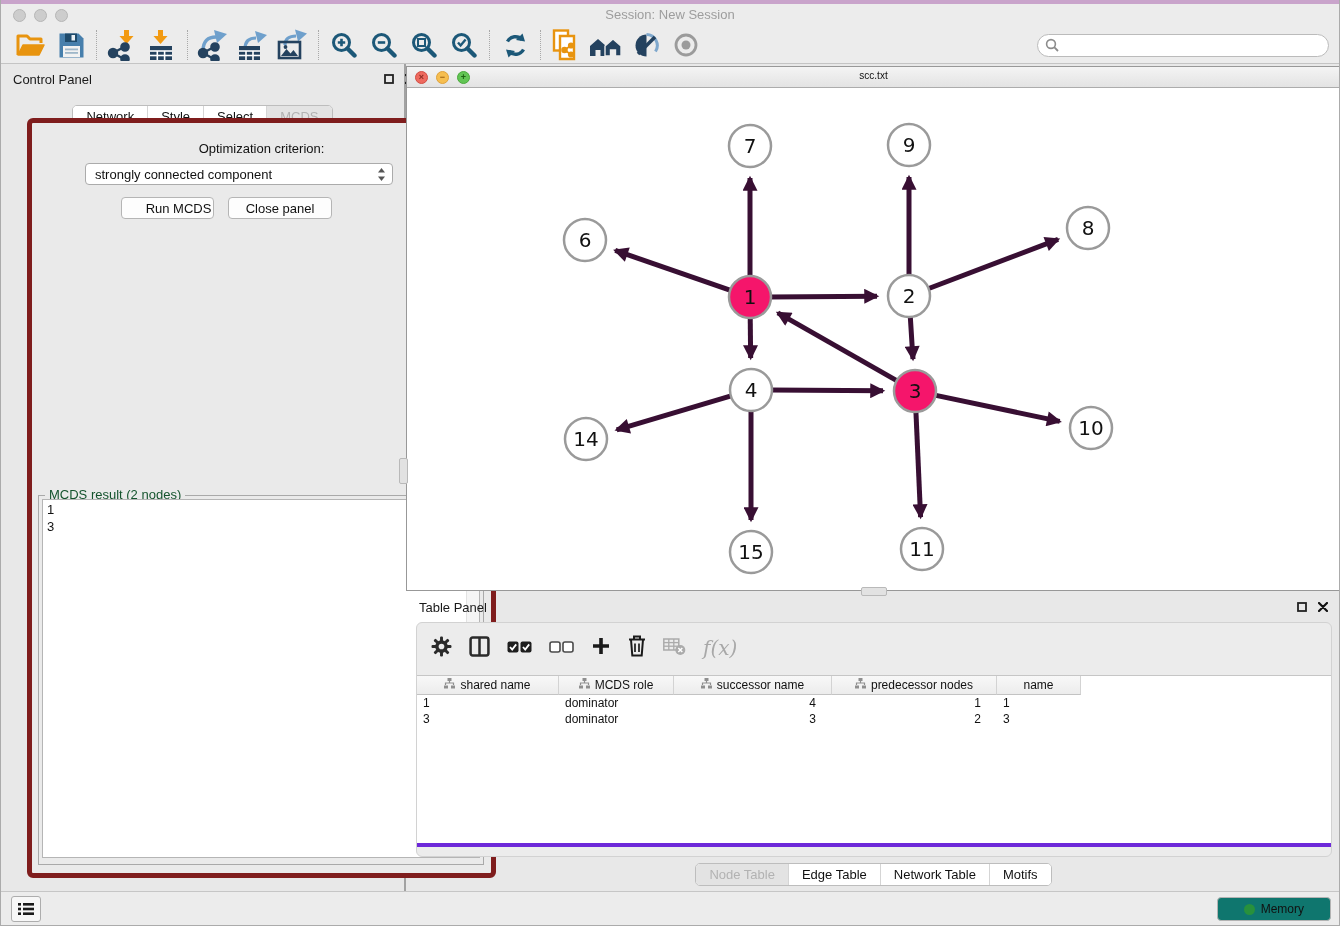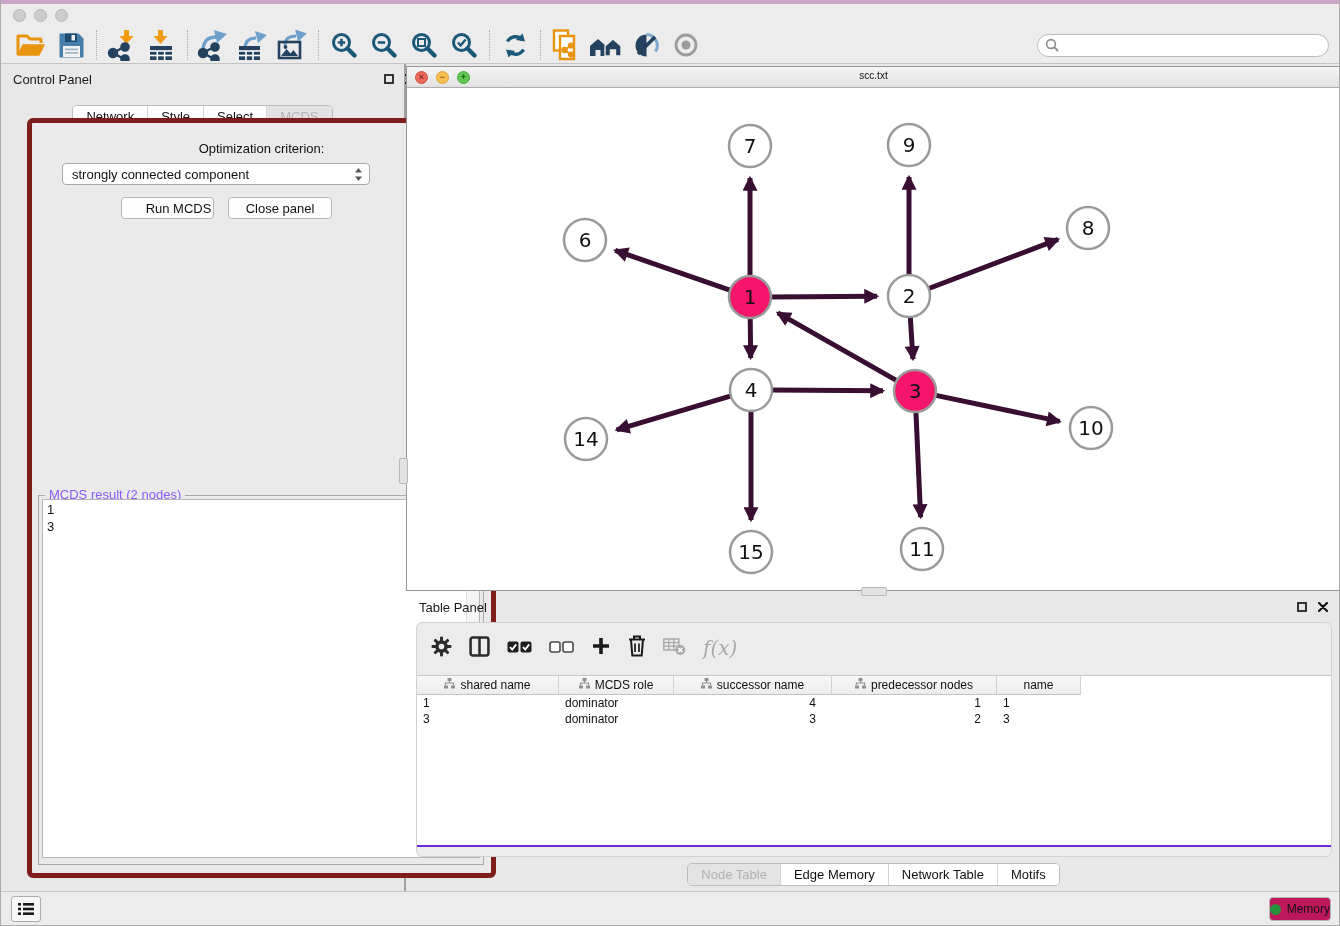--- a/index.html
+++ b/index.html
@@ -33,27 +33,27 @@
   .panel-title { font-size:13px; color:#1A1A1A; }
   .panel-hicons { margin-left:auto; display:flex; gap:11px; align-items:center; }
   .seg { display:flex; border:1px solid #BDBDBD; border-radius:5px; overflow:hidden; background:#fff; }
   .seg-tab { padding:3px 13px; font-size:13px; color:#111; background:#fff; border-left:1px solid #D5D5D5; white-space:nowrap; }
   .seg-tab:first-child { border-left:none; }
   .seg-tab.active { background:#E3E3E3; color:#B2B2B2; }
   .cp-tabs-row { position:absolute; left:0; top:96px; width:403px; display:flex; justify-content:center;margin-top:9px; }
   .cp-body { position:absolute; left:6px; top:118px; width:469px; height:760px; background:#EAEAEA;
              border:5px solid #7f1d1d; border-radius:6px;margin-left:20px; }
   .opt-label { position:absolute; left:0; top:18px; width:100%; text-align:center; font-size:13px; color:#111; }
-  .criterion { position:absolute; left:30px; top:40px; width:308px; height:22px; background:#fff; border:1px solid #ABABAB;
+  .criterion { position:absolute; left:53px; top:40px; width:308px; height:22px; background:#fff; border:1px solid #ABABAB;
                border-radius:4px; display:flex; align-items:center; padding:0 6px 0 9px; font-size:13px; color:#111; }
   .criterion .chev { margin-left:auto; }
   .btn { position:absolute; height:22px; background:#FDFDFD; border:1px solid #B5B5B5; border-radius:4px;
          font-size:13px; color:#111; display:flex; align-items:center; justify-content:center; }
   .result-fieldset { position:absolute; left:6px; right:7px; top:372px; bottom:8px; border:1px solid #A9A9A9; }
-  .result-legend { position:absolute; left:6px; top:-9px; background:#EAEAEA; padding:0 4px; font-size:13px; color:#8b5cf6; }
+  .result-legend { position:absolute; left:6px; top:-9px; background:#EAEAEA; padding:0 4px; font-size:13px; color:#14532d; }
   .result-textarea { position:absolute; left:3px; right:3px; top:3px; bottom:6px; background:#fff; border:1px solid #B5B5B5;
                      font-size:13px; line-height:17px; color:#111; padding:1px 4px; white-space:pre; overflow:hidden; }
   .result-scroll { position:absolute; right:4px; top:4px; bottom:7px; width:13px; background:#F5F5F5; border-left:1px solid #E2E2E2; }
 
   
   .netwin { position:absolute; left:405px; top:66px; width:935px; height:525px; border:1px solid #989898; background:#fff; }
   .netwin-titlebar { position:absolute; left:0; top:0; width:100%; height:21px;
                      background:linear-gradient(#F4F4F4,#E3E3E3); border-bottom:1px solid #ACACAC; }
   .netwin-title { position:absolute; left:0; top:3px; width:100%; text-align:center; font-size:10px; color:#111; }
   .tl { position:absolute; top:4px; width:13px; height:13px; border-radius:50%; display:flex; align-items:center; justify-content:center;
@@ -61,50 +61,51 @@
   .tl-red    { left:8px;  background:#EE6A5F; border:1px solid #D24D43; color:#8C2B22; }
   .tl-yellow { left:29px; background:#F6BE50; border:1px solid #DFA23B; color:#985E12; }
   .tl-green  { left:50px; background:#62C554; border:1px solid #4AA93C; color:#1D6311; }
   .canvas { position:absolute; left:0; top:21px; right:0; bottom:0; background:#fff; }
 
   
   .tp { position:absolute; left:405px; top:594px; width:935px; height:296px; }
   .tp-header { position:absolute; left:0; top:0; width:100%; height:26px; display:flex; align-items:center; padding:0 13px; }
   .tp-box { position:absolute; left:10px; right:9px; top:28px; bottom:33px; background:#ECECEC; border:1px solid #D2D2D2; border-radius:6px; }
   .tp-toolbar { position:absolute; left:14px; top:8px; height:34px; display:flex; align-items:center; gap:17px; }
-  .tp-table { position:absolute; left:0px; right:0px; top:52px; bottom:9px; background:#fff; border-top:1px solid #C6C6C6; border-bottom:2px solid #6d28d9; overflow:hidden; }
+  .tp-table { position:absolute; left:0px; right:0px; top:52px; bottom:9px; background:#fff; border-top:1px solid #C6C6C6; border-bottom:4px solid #6d28d9; overflow:hidden; }
   .thead { display:flex; height:19px; }
   .th { background:linear-gradient(#F8F8F8,#ECECEC); border-right:1px solid #D3D3D3; border-bottom:1px solid #C3C3C3;
         display:flex; align-items:center; justify-content:center; gap:5px; font-size:12px; color:#111; }
   .tr { display:flex; height:16px; align-items:center; }
   .td { font-size:12px; color:#111; overflow:hidden; white-space:nowrap; }
   .td.left { padding-left:6px; text-align:left; }
   .td.right { padding-right:16px; text-align:right; }
   .tp-tabs-row { position:absolute; left:0; bottom:4px; width:100%; display:flex; justify-content:center; }
   .fx { font-family:"DejaVu Serif", serif; font-style:italic; font-size:20px; color:#A8A8A8; }
 
   
   .statusbar { position:absolute; left:0; bottom:0; width:100%; height:34px; background:#ECECEC; border-top:1px solid #C6C6C6; }
   .list-btn { position:absolute; left:10px; top:4px; width:30px; height:26px; background:#F7F7F7; border:1px solid #ADADAD;
               border-radius:3px; display:flex; align-items:center; justify-content:center; }
-  .mem-btn { position:absolute; right:8px; top:5px; height:24px; padding:0 0; background:#be185d; border:1px solid #B3B3B3;
+  .mem-btn { position:absolute; right:8px; top:5px; height:24px; padding:0 26px; background:#0f766e; border:1px solid #B3B3B3;
              border-radius:4px; display:flex; align-items:center; gap:6px; font-size:12px; color:#111; }
   .mem-dot { width:11px; height:11px; border-radius:50%; background:#28913C; }
 </style>
 </head>
 <body>
 
 <div id="app">
 
   <div class="titlebar">
     <div class="traffic">
       <span class="dot"></span>
       <span class="dot"></span>
       <span class="dot"></span>
     </div>
+    <div class="win-title">Session: New Session</div>
   </div>
 
   <div class="toolbar">
     <div class="tbtn">
       <svg width="30" height="26" viewBox="0 0 30 26">
           <path d="M2 23 V4 h9 l3 3 h11 v4" fill="none" stroke="#E8940F" stroke-width="3" stroke-linejoin="round"></path>
           <path d="M2 23 l5 -10 h21 l-5 10 z" fill="#E8940F" stroke="#E8940F" stroke-width="1.5" stroke-linejoin="round"></path>
         </svg>
     </div>
     <div class="tbtn">
@@ -513,21 +514,21 @@
               <div class="td right" style="width: 158px;">3</div>
               <div class="td right" style="width: 165px;">2</div>
               <div class="td left" style="width: 84px;">3</div>
             </div>
           </div>
       </div>
     </div>
     <div class="tp-tabs-row">
       <div class="seg" id="table-tabs">
           <div class="seg-tab active">Node Table</div>
-          <div class="seg-tab">Edge Memory</div>
+          <div class="seg-tab">Edge Table</div>
           <div class="seg-tab">Network Table</div>
           <div class="seg-tab">Motifs</div>
         </div>
     </div>
   </div>
 
   <div class="statusbar">
     <div class="list-btn">
       <svg width="16" height="14" viewBox="0 0 16 14">
           <g fill="#1A1A1A">

